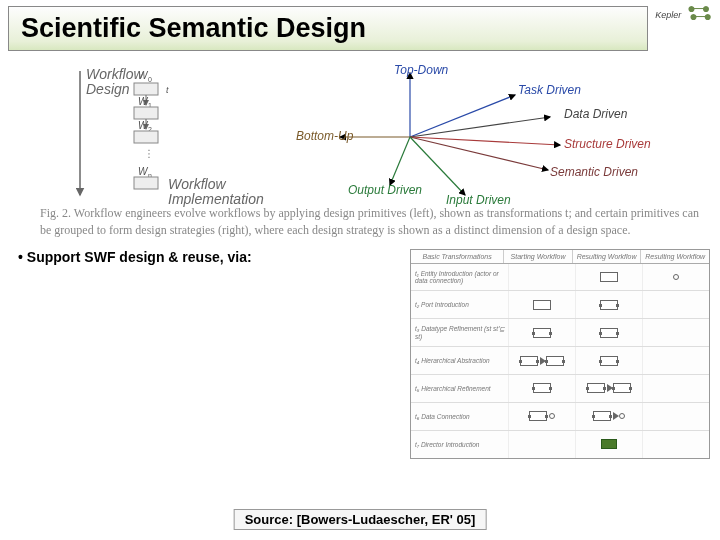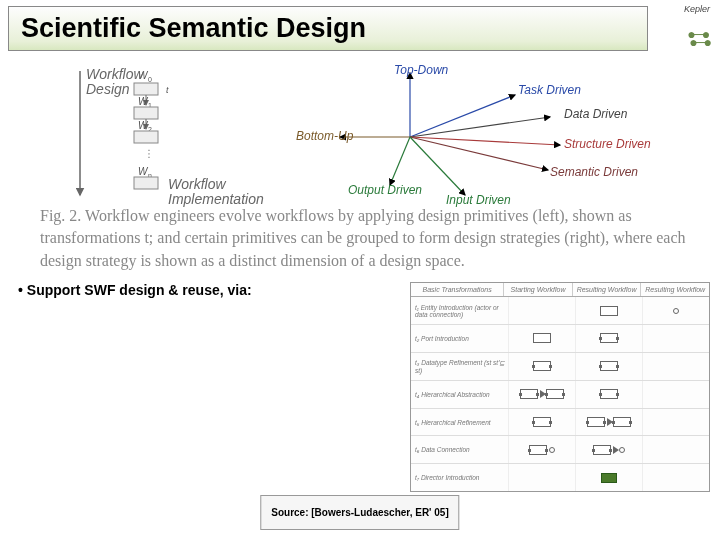--- a/index.html
+++ b/index.html
@@ -18,23 +18,23 @@
     border: 1px solid #888;
     background: linear-gradient(to bottom, #fdfdfd 0%, #e8f0d8 80%, #d8e8c0 100%);
     font-size: 27px;
     font-weight: bold;
     color: #000;
   }
   .logo-box {
     position: absolute;
     top: 4px; right: 10px;
     display: flex;
-    flex-direction: column;
+    flex-direction: row;
     align-items: flex-end;
-    gap: 16px;
+    gap: 6px;
   }
   .logo-label { font-size: 9px; color: #444; font-style: italic; }
   .logo-nodes {
     font-size: 14px;
     color: #6a8a4a;
     line-height: 8px;
     letter-spacing: -2px;
   }
   .figure-area {
     display: flex;
@@ -49,21 +49,21 @@
     font-style: italic; line-height: 1.1;
   }
   .fig-right { position: relative; flex: 1; }
   .fig-right svg { position: absolute; top: 0; left: 0; }
   .fig-right .ax-label {
     position: absolute; font-size: 12px; font-style: italic;
     white-space: nowrap;
   }
   .fig-caption {
     font-family: Georgia, 'Times New Roman', serif;
-    font-size: 16px;
+    font-size: 12px;
     color: #888;
     padding: 4px 19px 10px 40px;
     line-height: 1.4;
   }
   .lower {
     display: flex;
     padding: 0 10px 0 18px;
     gap: 24px;
   }
   .bullets { flex: 1; font-size: 14px; color: #000; }
@@ -124,24 +124,24 @@
   .mini-arrow {
     width: 0; height: 0;
     border-top: 4px solid transparent;
     border-bottom: 4px solid transparent;
     border-left: 6px solid #666;
     margin-left: 2px;
   }
   .source-line {
     position: absolute;
     bottom: 10px; left: 50%; transform: translateX(-50%);
-    font-size: 10px; font-weight: bold;
+    font-size: 13px; font-weight: bold;
     background: #f6f6f6;
     border: 1px solid #999;
-    padding: 11px 10px;
+    padding: 2px 10px;
   }
 </style>
 </head>
 <body>
 
 <div class="title-bar">
   <span>Scientific Semantic Design</span>
 </div>
 
 <div class="logo-box">

